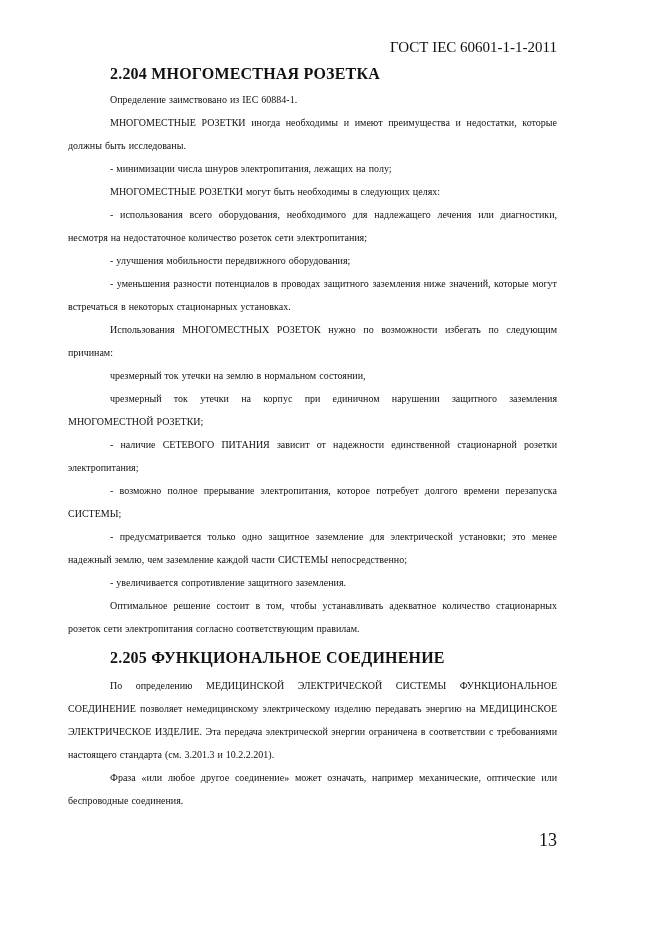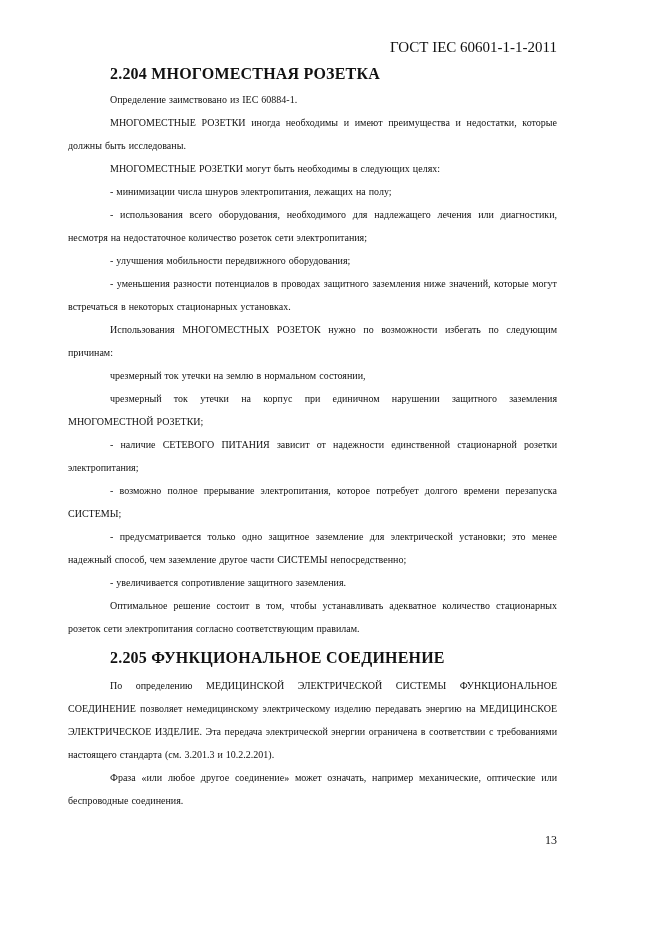--- a/index.html
+++ b/index.html
@@ -38,49 +38,49 @@
   .body-text p {
     margin: 0;
     font-size: 10px;
     line-height: 23px;
     text-align: justify;
     text-indent: 42px;
     word-spacing: 0.5px;
   }
   .page-number {
     text-align: right;
-    font-size: 12px;
+    font-size: 18px;
     line-height: 23px;
     margin-top: 17px;
   }
 </style>
 </head>
 <body>
 
 <div class="page">
 
   <div class="doc-header">ГОСТ IEC 60601-1-1-2011</div>
 
   <div class="body-text">
 
     <div class="sec-heading">2.204 МНОГОМЕСТНАЯ РОЗЕТКА</div>
 
     <p>Определение заимствовано из IEC 60884-1.</p>
     <p>МНОГОМЕСТНЫЕ РОЗЕТКИ иногда необходимы и имеют преимущества и недостатки, которые должны быть исследованы.</p>
+    <p>- минимизации числа шнуров электропитания, лежащих на полу;</p>
     <p>МНОГОМЕСТНЫЕ РОЗЕТКИ могут быть необходимы в следующих целях:</p>
-    <p>- минимизации числа шнуров электропитания, лежащих на полу;</p>
     <p>- использования всего оборудования, необходимого для надлежащего лечения или диагностики, несмотря на недостаточное количество розеток сети электропитания;</p>
     <p>- улучшения мобильности передвижного оборудования;</p>
     <p>- уменьшения разности потенциалов в проводах защитного заземления ниже значений, которые могут встречаться в некоторых стационарных установках.</p>
     <p>Использования МНОГОМЕСТНЫХ РОЗЕТОК нужно по возможности избегать по следующим причинам:</p>
     <p>чрезмерный ток утечки на землю в нормальном состоянии,</p>
     <p>чрезмерный ток утечки на корпус при единичном нарушении защитного заземления МНОГОМЕСТНОЙ РОЗЕТКИ;</p>
     <p>- наличие СЕТЕВОГО ПИТАНИЯ зависит от надежности единственной стационарной розетки электропитания;</p>
     <p>- возможно полное прерывание электропитания, которое потребует долгого времени перезапуска СИСТЕМЫ;</p>
-    <p>- предусматривается только одно защитное заземление для электрической установки; это менее надежный способ, чем заземление другое части СИСТЕМЫ непосредственно;</p>
+    <p>- предусматривается только одно защитное заземление для электрической установки; это менее надежный землю, чем заземление каждой части СИСТЕМЫ непосредственно;</p>
     <p>- увеличивается сопротивление защитного заземления.</p>
     <p>Оптимальное решение состоит в том, чтобы устанавливать адекватное количество стационарных розеток сети электропитания согласно соответствующим правилам.</p>
 
     <div class="sec-heading second">2.205 ФУНКЦИОНАЛЬНОЕ СОЕДИНЕНИЕ</div>
 
     <p>По определению МЕДИЦИНСКОЙ ЭЛЕКТРИЧЕСКОЙ СИСТЕМЫ ФУНКЦИОНАЛЬНОЕ СОЕДИНЕНИЕ позволяет немедицинскому электрическому изделию передавать энергию на МЕДИЦИНСКОЕ ЭЛЕКТРИЧЕСКОЕ ИЗДЕЛИЕ. Эта передача электрической энергии ограничена в соответствии с требованиями настоящего стандарта (см. 3.201.3 и 10.2.2.201).</p>
     <p>Фраза «или любое другое соединение» может означать, например механические, оптические или беспроводные соединения.</p>
 
   </div>
 

